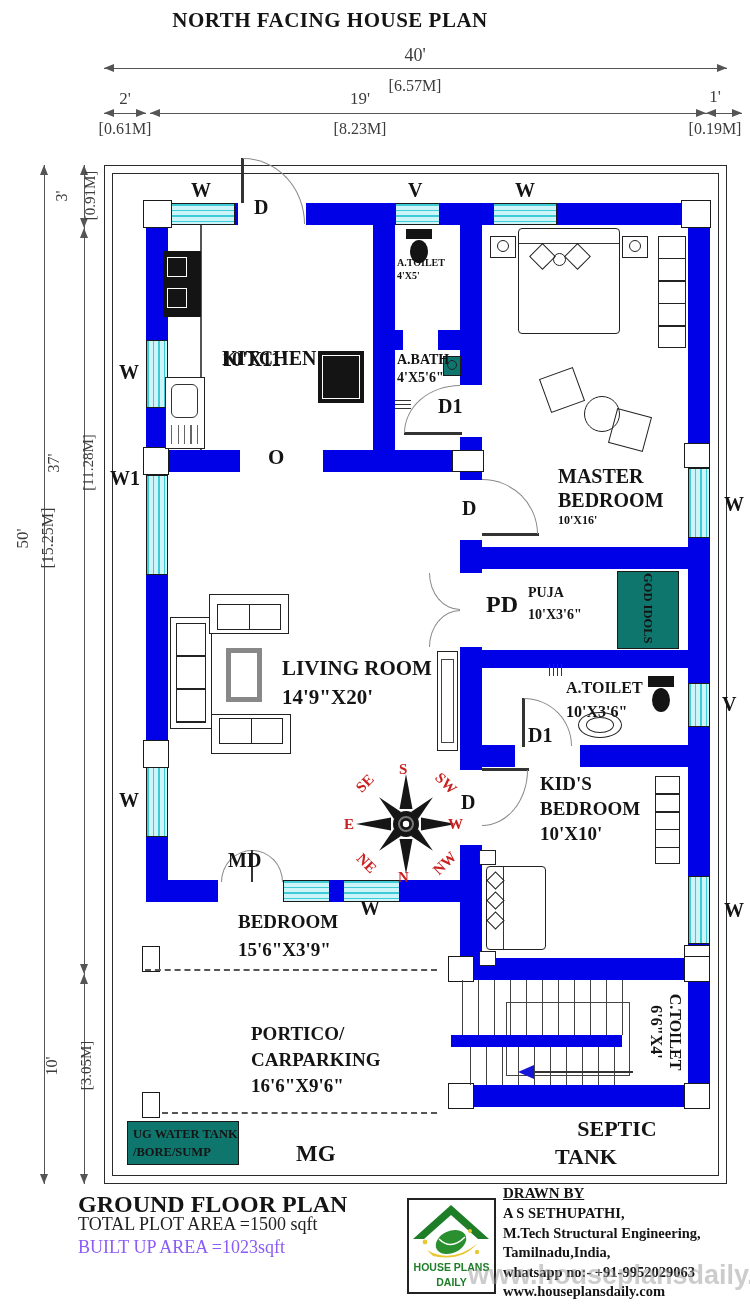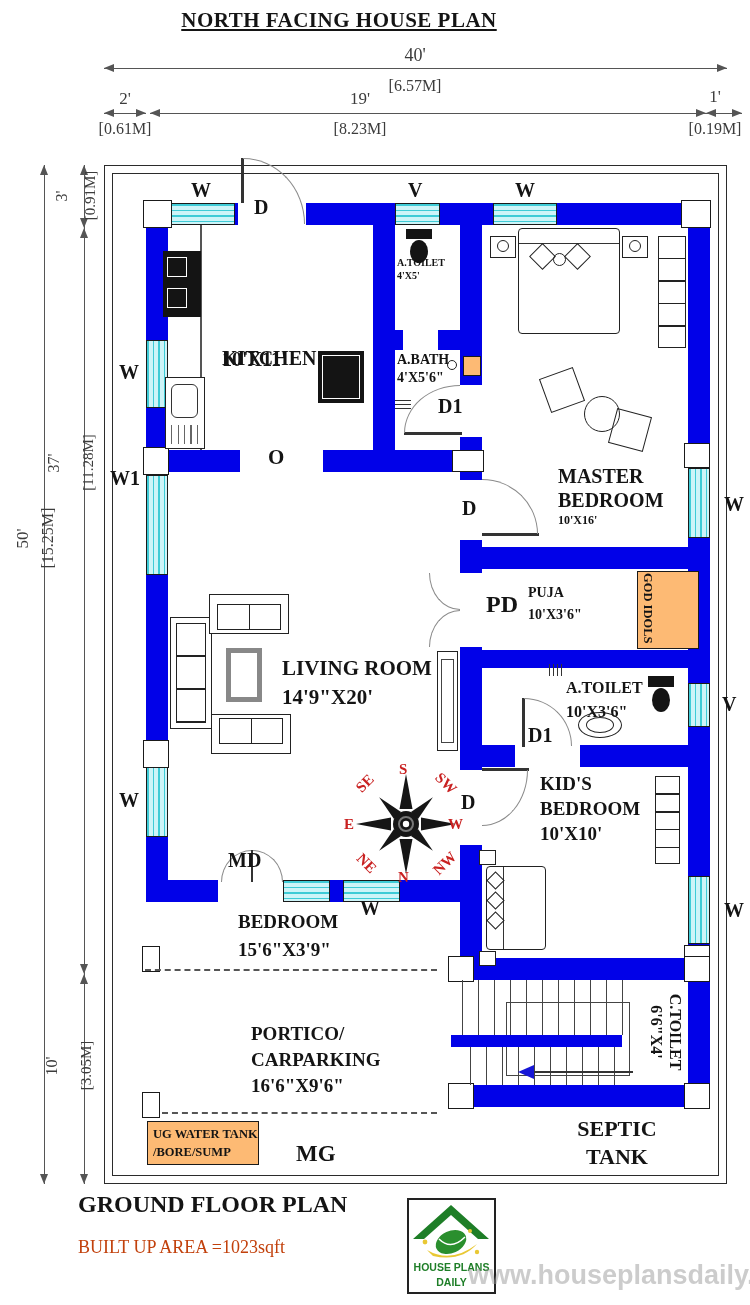--- a/index.html
+++ b/index.html
@@ -28,29 +28,29 @@
      border-top:4px solid transparent;border-bottom:4px solid transparent;border-left:10px solid #555;}
   .dimlineV{position:absolute;width:0;border-left:1.3px solid #555;}
   .dimlineV::before{content:"";position:absolute;top:0;left:-4.6px;width:0;height:0;
      border-left:4px solid transparent;border-right:4px solid transparent;border-bottom:10px solid #555;}
   .dimlineV::after{content:"";position:absolute;bottom:0;left:-4.6px;width:0;height:0;
      border-left:4px solid transparent;border-right:4px solid transparent;border-top:10px solid #555;}
   .dashH{position:absolute;height:0;border-top:2px dashed #555;}
   .furn{position:absolute;border:1.6px solid #222;box-sizing:border-box;background:#fff;}
   .thin{position:absolute;background:#333;}
   .blackbox{position:absolute;background:#141414;}
-  .borderbox{position:absolute;border:1.4px solid #1a1a1a;box-sizing:border-box;background:#fdba74;margin-left:20px;}
+  .borderbox{position:absolute;border:1.4px solid #1a1a1a;box-sizing:border-box;background:#0f766e;}
   .compass-lbl{position:absolute;color:#c92121;font-weight:bold;font-size:15px;line-height:1;}
 </style>
 </head>
 <body>
 
 <div class="screen">
 
-  <div class="lbl" style="left:17px;top:10px;width:644px;text-align:center;font-size:21px;text-decoration:underline;letter-spacing:.5px;">NORTH FACING HOUSE PLAN</div>
+  <div class="lbl" style="left:8px;top:10px;width:644px;text-align:center;font-size:21px;letter-spacing:.5px;">NORTH FACING HOUSE PLAN</div>
 
   <div class="dim" style="left:365px;top:46px;width:100px;font-size:18px;">40'</div>
   <div class="dimlineH" style="left:104px;top:68px;width:623px;"></div>
   <div class="dim" style="left:365px;top:78px;width:100px;font-size:16px;">[6.57M]</div>
 
   <div class="dim" style="left:100px;top:90px;width:50px;font-size:17px;">2'</div>
   <div class="dim" style="left:320px;top:90px;width:80px;font-size:17px;">19'</div>
   <div class="dim" style="left:690px;top:88px;width:50px;font-size:17px;">1'</div>
   <div class="dimlineH" style="left:104px;top:113px;width:42px;"></div>
   <div class="dimlineH" style="left:150px;top:113px;width:556px;"></div>
@@ -284,21 +284,21 @@
   <div class="lbl" style="left:238px;top:912px;font-size:19px;">BEDROOM</div>
   <div class="lbl" style="left:238px;top:940px;font-size:19px;">15'6"X3'9"</div>
   <div class="lbl" style="left:251px;top:1024px;font-size:19px;">PORTICO/</div>
   <div class="lbl" style="left:251px;top:1050px;font-size:19px;">CARPARKING</div>
   <div class="lbl" style="left:251px;top:1076px;font-size:19px;">16'6"X9'6"</div>
   <div class="abs rot90" style="left:606px;top:1008px;width:106px;height:48px;text-align:center;">
     <div class="lbl" style="position:static;font-size:16px;">C.TOILET</div>
     <div class="lbl" style="position:static;font-size:16px;margin-top:3px;">6'6"X4'</div>
   </div>
   <div class="lbl" style="left:557px;top:1118px;width:120px;text-align:center;font-size:22px;">SEPTIC</div>
-  <div class="lbl" style="left:557px;top:1146px;width:120px;text-align:center;font-size:22px;">TANK</div>
+  <div class="lbl" style="left:526px;top:1146px;width:120px;text-align:center;font-size:22px;">TANK</div>
 
   <div class="lbl" style="left:191px;top:180px;font-size:20px;">W</div>
   <div class="lbl" style="left:254px;top:197px;font-size:20px;">D</div>
   <div class="lbl" style="left:408px;top:180px;font-size:20px;">V</div>
   <div class="lbl" style="left:515px;top:180px;font-size:20px;">W</div>
   <div class="lbl" style="left:119px;top:362px;font-size:20px;">W</div>
   <div class="lbl" style="left:110px;top:468px;font-size:20px;">W1</div>
   <div class="lbl" style="left:119px;top:790px;font-size:20px;">W</div>
   <div class="lbl" style="left:268px;top:447px;font-size:21px;">O</div>
   <div class="lbl" style="left:462px;top:498px;font-size:20px;">D</div>
@@ -307,32 +307,41 @@
   <div class="lbl" style="left:528px;top:725px;font-size:20px;">D1</div>
   <div class="lbl" style="left:461px;top:792px;font-size:20px;">D</div>
   <div class="lbl" style="left:724px;top:494px;font-size:20px;">W</div>
   <div class="lbl" style="left:722px;top:694px;font-size:20px;">V</div>
   <div class="lbl" style="left:724px;top:900px;font-size:20px;">W</div>
   <div class="lbl" style="left:360px;top:898px;font-size:20px;">W</div>
   <div class="lbl" style="left:228px;top:850px;font-size:20px;">MD</div>
   <div class="lbl" style="left:296px;top:1142px;font-size:23px;">MG</div>
 
   <div class="lbl" style="left:78px;top:1192px;font-size:24px;">GROUND FLOOR PLAN</div>
-  <div class="dim" style="left:78px;top:1238px;font-size:18px;color:#c2410c;text-align:left;">BUILT UP AREA =1023sqft</div>
+  <div class="dim" style="left:78px;top:1215px;font-size:18px;color:#222;text-align:left;">TOTAL PLOT AREA =1500 sqft</div>
+  <div class="dim" style="left:78px;top:1238px;font-size:18px;color:#8b5cf6;text-align:left;">BUILT UP AREA =1023sqft</div>
 
   <div class="abs" style="left:407px;top:1198px;width:89px;height:96px;border:2px solid #222;box-sizing:border-box;background:#fff;">
     <svg width="85" height="58" viewBox="0 0 85 58" style="position:absolute;left:0;top:2px;">
       <polygon points="42,3 80,37 69,37 42,13 15,37 4,37" fill="#1e7e27"></polygon>
       <ellipse cx="42" cy="40" rx="16" ry="11" fill="#2a8f2e" transform="rotate(-25 42 40)"></ellipse>
       <path d="M30 37 Q42 49 56 35" stroke="#fff" stroke-width="1.5" fill="none"></path>
       <path d="M18 48 Q42 62 68 42 Q52 60 24 54 Z" fill="#e9c834"></path>
       <circle cx="16" cy="40" r="2.4" fill="#e9c834"></circle>
       <circle cx="68" cy="50" r="2.2" fill="#e9c834"></circle>
       <circle cx="61" cy="29" r="2" fill="#e9c834"></circle>
     </svg>
     <div class="lbl" style="left:0;top:62px;width:85px;text-align:center;font-size:10.5px;color:#1e7e27;font-family:'Liberation Sans',sans-serif;">HOUSE PLANS</div>
     <div class="lbl" style="left:0;top:77px;width:85px;text-align:center;font-size:10.5px;color:#1e7e27;font-family:'Liberation Sans',sans-serif;">DAILY</div>
   </div>
 
+  <div class="abs" style="left:503px;top:1186px;width:245px;">
+    <div class="lbl" style="position:static;font-size:15px;text-decoration:underline;margin-bottom:5px;">DRAWN BY</div>
+    <div class="lbl" style="position:static;font-size:14.5px;margin-bottom:5px;">A S SETHUPATHI,</div>
+    <div class="lbl" style="position:static;font-size:14.5px;margin-bottom:5px;">M.Tech Structural Engineering,</div>
+    <div class="lbl" style="position:static;font-size:14.5px;margin-bottom:5px;">Tamilnadu,India,</div>
+    <div class="lbl" style="position:static;font-size:14.5px;margin-bottom:5px;">whatsapp no:- +91-9952029063</div>
+    <div class="lbl" style="position:static;font-size:14.5px;">www.houseplansdaily.com</div>
+  </div>
 
   <div class="lbl" style="left:468px;top:1262px;font-size:27px;color:#9a9a9a;opacity:.5;font-family:'Liberation Sans',sans-serif;">www.houseplansdaily.com</div>
 
 </div>
 
 </body></html>

